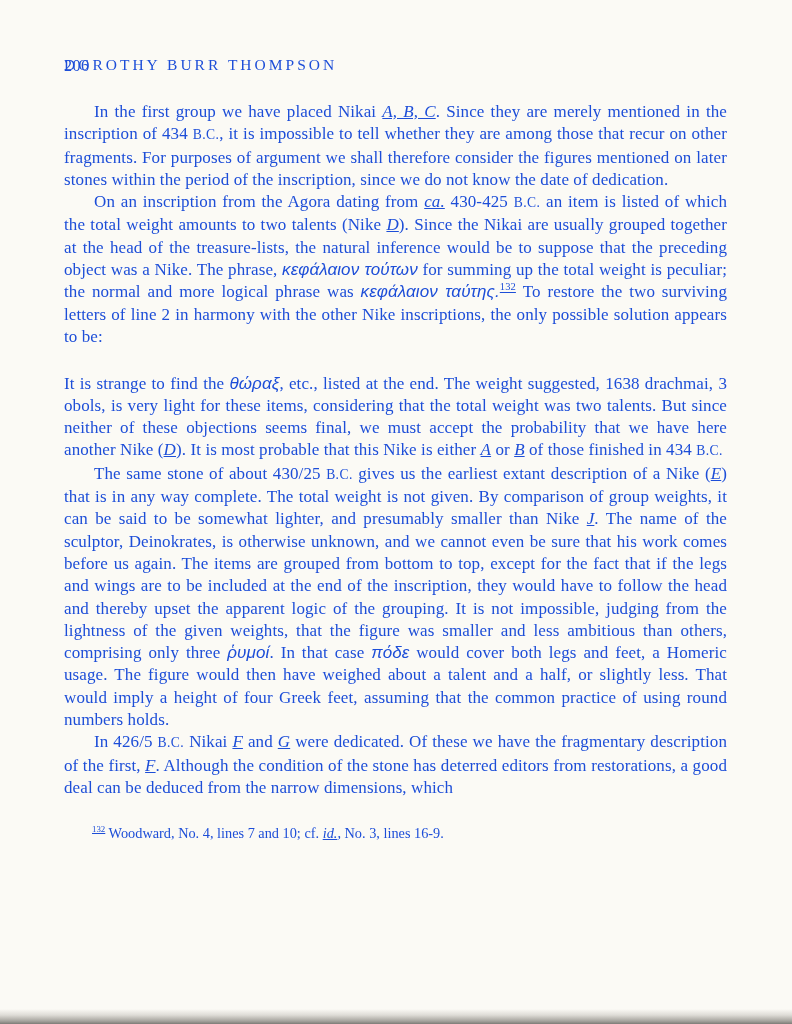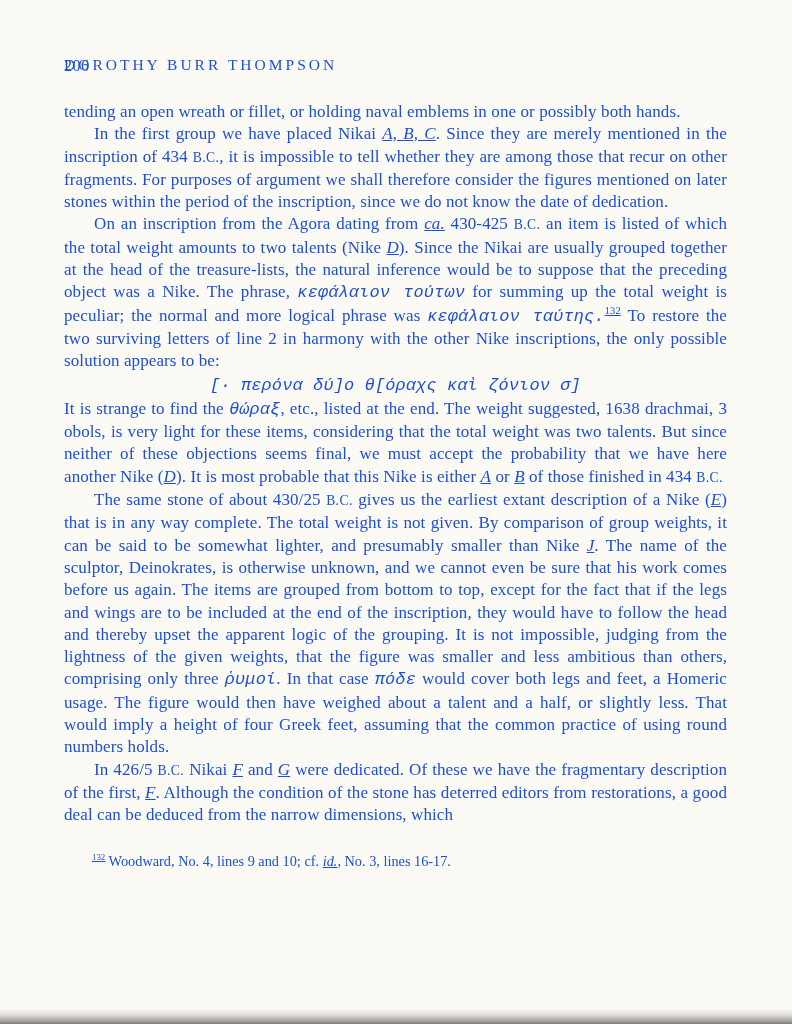--- a/index.html
+++ b/index.html
@@ -21,21 +21,21 @@
   .body-content {
     margin-top: 23px;
     font-size: 17px;
     line-height: 22.3px;
     text-align: justify;
     letter-spacing: 0.1px;
   }
   .para { margin: 0; }
   .para.indent { text-indent: 30px; }
   .s-i { font-style: italic; text-decoration: underline; }
-  .s-g { font-style: italic; font-family: Liberation Mono, monospace; }
+  .s-g { font-style: italic; font-family: Liberation Sans, sans-serif; }
   .s-sc { font-size: 0.8em; letter-spacing: 0.4px; }
   .s-sup { vertical-align: super; font-size: 0.62em; line-height: 0; text-decoration: underline; }
   .s-n { font-style: normal; font-family: "DejaVu Sans", sans-serif; font-size: 0.86em; letter-spacing: 1.5px; }
   .inscription { text-align: center; margin: 1px 0; }
   .inscription-inner { display: inline-block; text-align: left; }
   .footnote {
     margin-top: 25px;
     font-size: 14.3px;
     line-height: 19px;
     text-indent: 28px;
@@ -54,23 +54,22 @@
 </style>
 </head>
 <body>
 
 <div class="page">
   <div class="header">
     <span class="page-num">206</span>
     <div class="running-head">DOROTHY BURR THOMPSON</div>
   </div>
   <div class="body-content">
-      <p class="para"><span>tending an open wreath or fillet, or holding naval emblems in one or possibly both hands.</span></p>
       <p class="para indent"><span>In the first group we have placed Nikai </span><span class="s-i">A, B, C</span><span>.  Since they are merely mentioned in the inscription of 434 </span><span class="s-sc">B.C.</span><span>, it is impossible to tell whether they are among those that recur on other fragments.  For purposes of argument we shall therefore consider the figures mentioned on later stones within the period of the inscription, since we do not know the date of dedication.</span></p>
       <p class="para indent"><span>On an inscription from the Agora dating from </span><span class="s-i">ca.</span><span> 430-425 </span><span class="s-sc">B.C.</span><span> an item is listed of which the total weight amounts to two talents (Nike </span><span class="s-i">D</span><span>).  Since the Nikai are usually grouped together at the head of the treasure-lists, the natural inference would be to suppose that the preceding object was a Nike.  The phrase, </span><span class="s-g">κεφάλαιον τούτων</span><span> for summing up the total weight is peculiar; the normal and more logical phrase was </span><span class="s-g">κεφάλαιον ταύτης.</span><span class="s-sup">132</span><span>  To restore the two surviving letters of line 2 in harmony with the other Nike inscriptions, the only possible solution appears to be:</span></p>
-      <div class="inscription"><div class="inscription-inner"><div class="inscription-line"><span class="s-g">[· περόνα δύ]ο θ[όραχς καὶ ζόνιον σ]</span></div></div></div>
+      <div class="inscription"><div class="inscription-inner"></div></div>
       <p class="para"><span>It is strange to find the </span><span class="s-g">θώραξ</span><span>, etc., listed at the end.  The weight suggested, 1638 drachmai, 3 obols, is very light for these items, considering that the total weight was two talents.  But since neither of these objections seems final, we must accept the probability that we have here another Nike (</span><span class="s-i">D</span><span>).  It is most probable that this Nike is either </span><span class="s-i">A</span><span> or </span><span class="s-i">B</span><span> of those finished in 434 </span><span class="s-sc">B.C.</span></p>
       <p class="para indent"><span>The same stone of about 430/25 </span><span class="s-sc">B.C.</span><span> gives us the earliest extant description of a Nike (</span><span class="s-i">E</span><span>) that is in any way complete.  The total weight is not given.  By comparison of group weights, it can be said to be somewhat lighter, and presumably smaller than Nike </span><span class="s-i">J</span><span>.  The name of the sculptor, Deinokrates, is otherwise unknown, and we cannot even be sure that his work comes before us again.  The items are grouped from bottom to top, except for the fact that if the legs and wings are to be included at the end of the inscription, they would have to follow the head and thereby upset the apparent logic of the grouping.  It is not impossible, judging from the lightness of the given weights, that the figure was smaller and less ambitious than others, comprising only three </span><span class="s-g">ῥυμοί</span><span>.  In that case </span><span class="s-g">πόδε</span><span> would cover both legs and feet, a Homeric usage.  The figure would then have weighed about a talent and a half, or slightly less.  That would imply a height of four Greek feet, assuming that the common practice of using round numbers holds.</span></p>
       <p class="para indent"><span>In 426/5 </span><span class="s-sc">B.C.</span><span> Nikai </span><span class="s-i">F</span><span> and </span><span class="s-i">G</span><span> were dedicated.  Of these we have the fragmentary description of the first, </span><span class="s-i">F</span><span>.  Although the condition of the stone has deterred editors from restorations, a good deal can be deduced from the narrow dimensions, which</span></p>
     </div>
-  <div class="footnote"><span><span class="s-sup">132</span><span> Woodward, No. 4, lines 9 and 10; cf. </span><span class="s-i">id.</span><span>, No. 3, lines 16-17.</span></span></div>
+  <div class="footnote"><span><span class="s-sup">132</span><span> Woodward, No. 4, lines 7 and 10; cf. </span><span class="s-i">id.</span><span>, No. 3, lines 16-9.</span></span></div>
   <div class="edge-shadow"></div>
 </div>
 
 </body></html>

